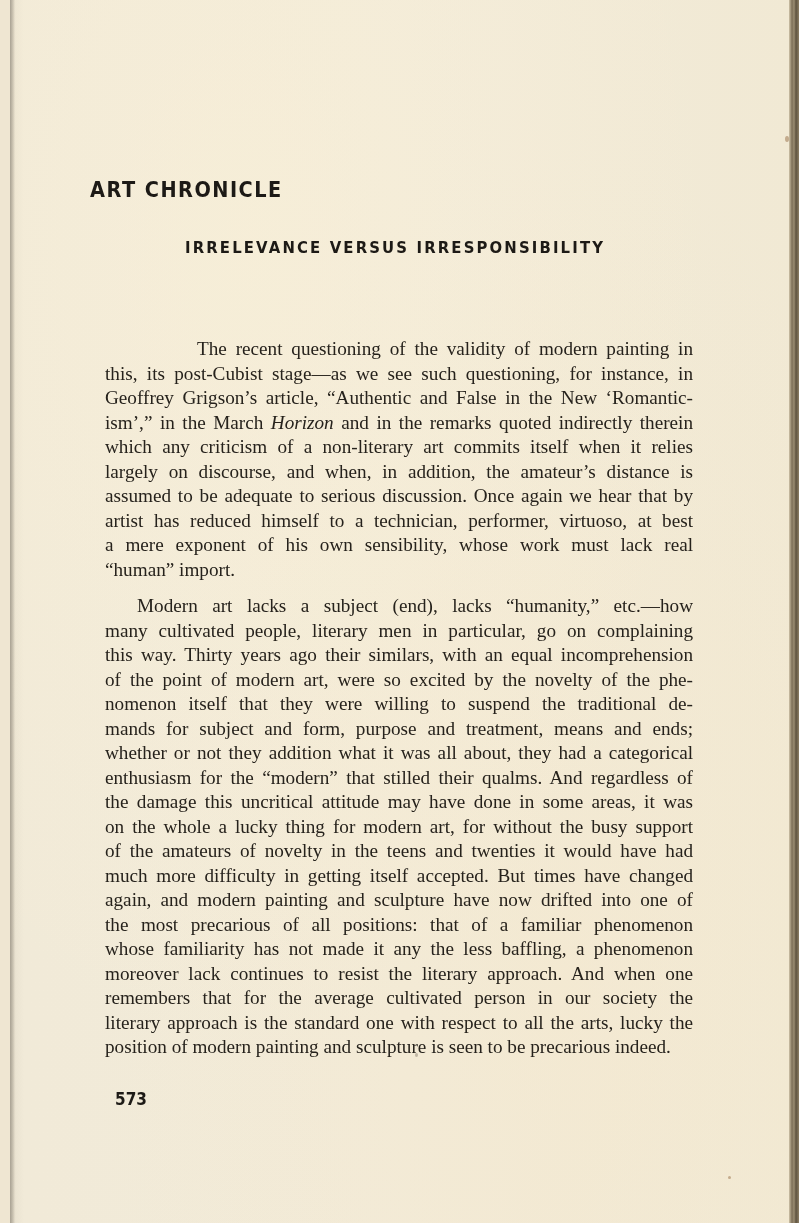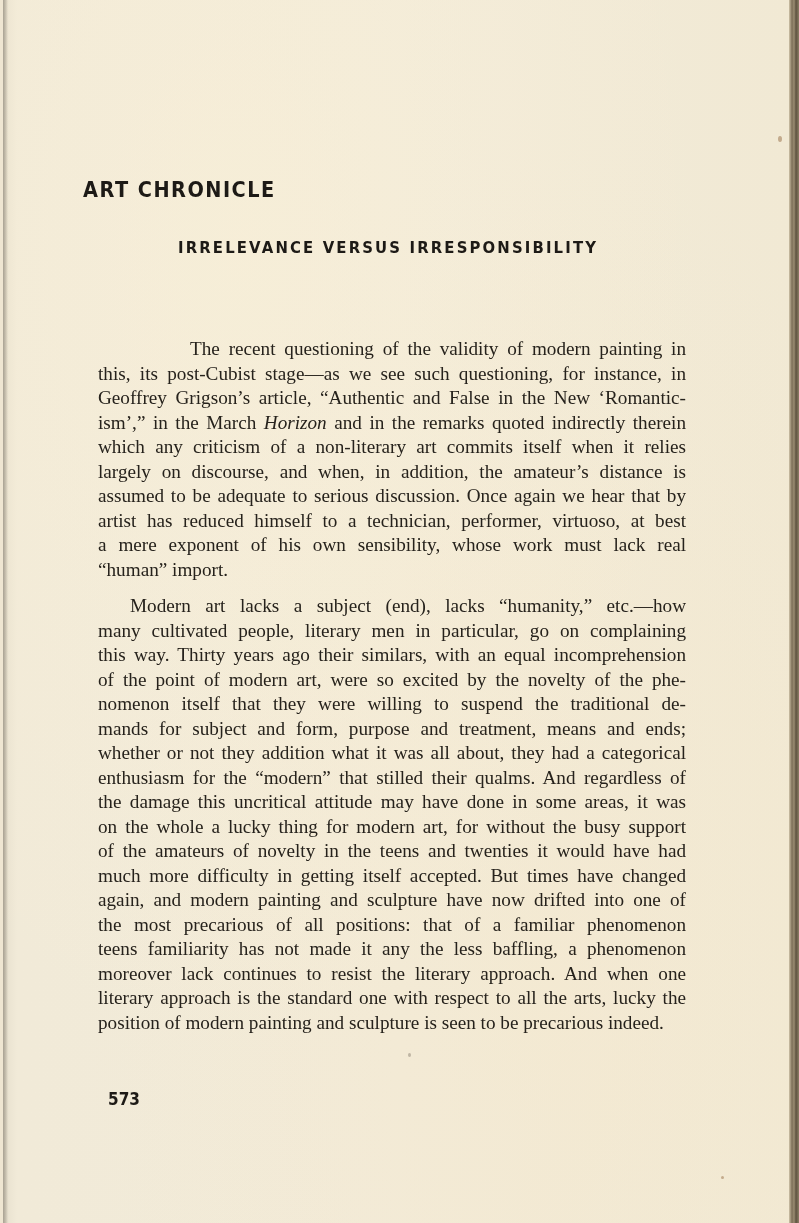--- a/index.html
+++ b/index.html
@@ -8,21 +8,21 @@
     }
     body {
       width: 799px;
       height: 1223px;
       overflow: hidden;
       background: #efe6d2;
       position: relative;
     }
     .page {
       position: absolute;
-      left: 3px;
+      left: 10px;
       top: 0;
       width: 790px;
       height: 1223px;
       background:
         radial-gradient(ellipse at 30% 20%, rgba(250,240,215,0.55), rgba(0,0,0,0) 60%),
         radial-gradient(ellipse at 70% 80%, rgba(245,232,205,0.5), rgba(0,0,0,0) 60%),
         linear-gradient(90deg, #d9d1bf 0px, #ebe4d2 6px, #f1ead8 14px, #f2ebd9 50%, #f1e9d4 100%);
     }
     .spine-shadow {
       position: absolute;
@@ -148,22 +148,23 @@
       <span class="line">nomenon itself that they were willing to suspend the traditional de-</span>
       <span class="line">mands for subject and form, purpose and treatment, means and ends;</span>
       <span class="line">whether or not they addition what it was all about, they had a categorical</span>
       <span class="line">enthusiasm for the “modern” that stilled their qualms. And regardless of</span>
       <span class="line">the damage this uncritical attitude may have done in some areas, it was</span>
       <span class="line">on the whole a lucky thing for modern art, for without the busy support</span>
       <span class="line">of the amateurs of novelty in the teens and twenties it would have had</span>
       <span class="line">much more difficulty in getting itself accepted. But times have changed</span>
       <span class="line">again, and modern painting and sculpture have now drifted into one of</span>
       <span class="line">the most precarious of all positions: that of a familiar phenomenon</span>
-      <span class="line">teens familiarity has not made it any the less baffling, a phenomenon</span>
+      <span class="line">whose familiarity has not made it any the less baffling, a phenomenon</span>
       <span class="line">moreover lack continues to resist the literary approach. And when one</span>
+      <span class="line">remembers that for the average cultivated person in our society the</span>
       <span class="line">literary approach is the standard one with respect to all the arts, lucky the</span>
       <span class="line last">position of modern painting and sculpture is seen to be precarious indeed.</span>
     </p>
   </div>
 
   <div class="page-number">573</div>
 
   <div class="speck" style="left:775px;top:136px;width:4px;height:6px;"></div>
   <div class="speck" style="left:718px;top:1176px;width:3px;height:3px;"></div>
   <div class="speck" style="left:405px;top:1053px;width:3px;height:4px;background:rgba(140,130,115,0.5);"></div>

